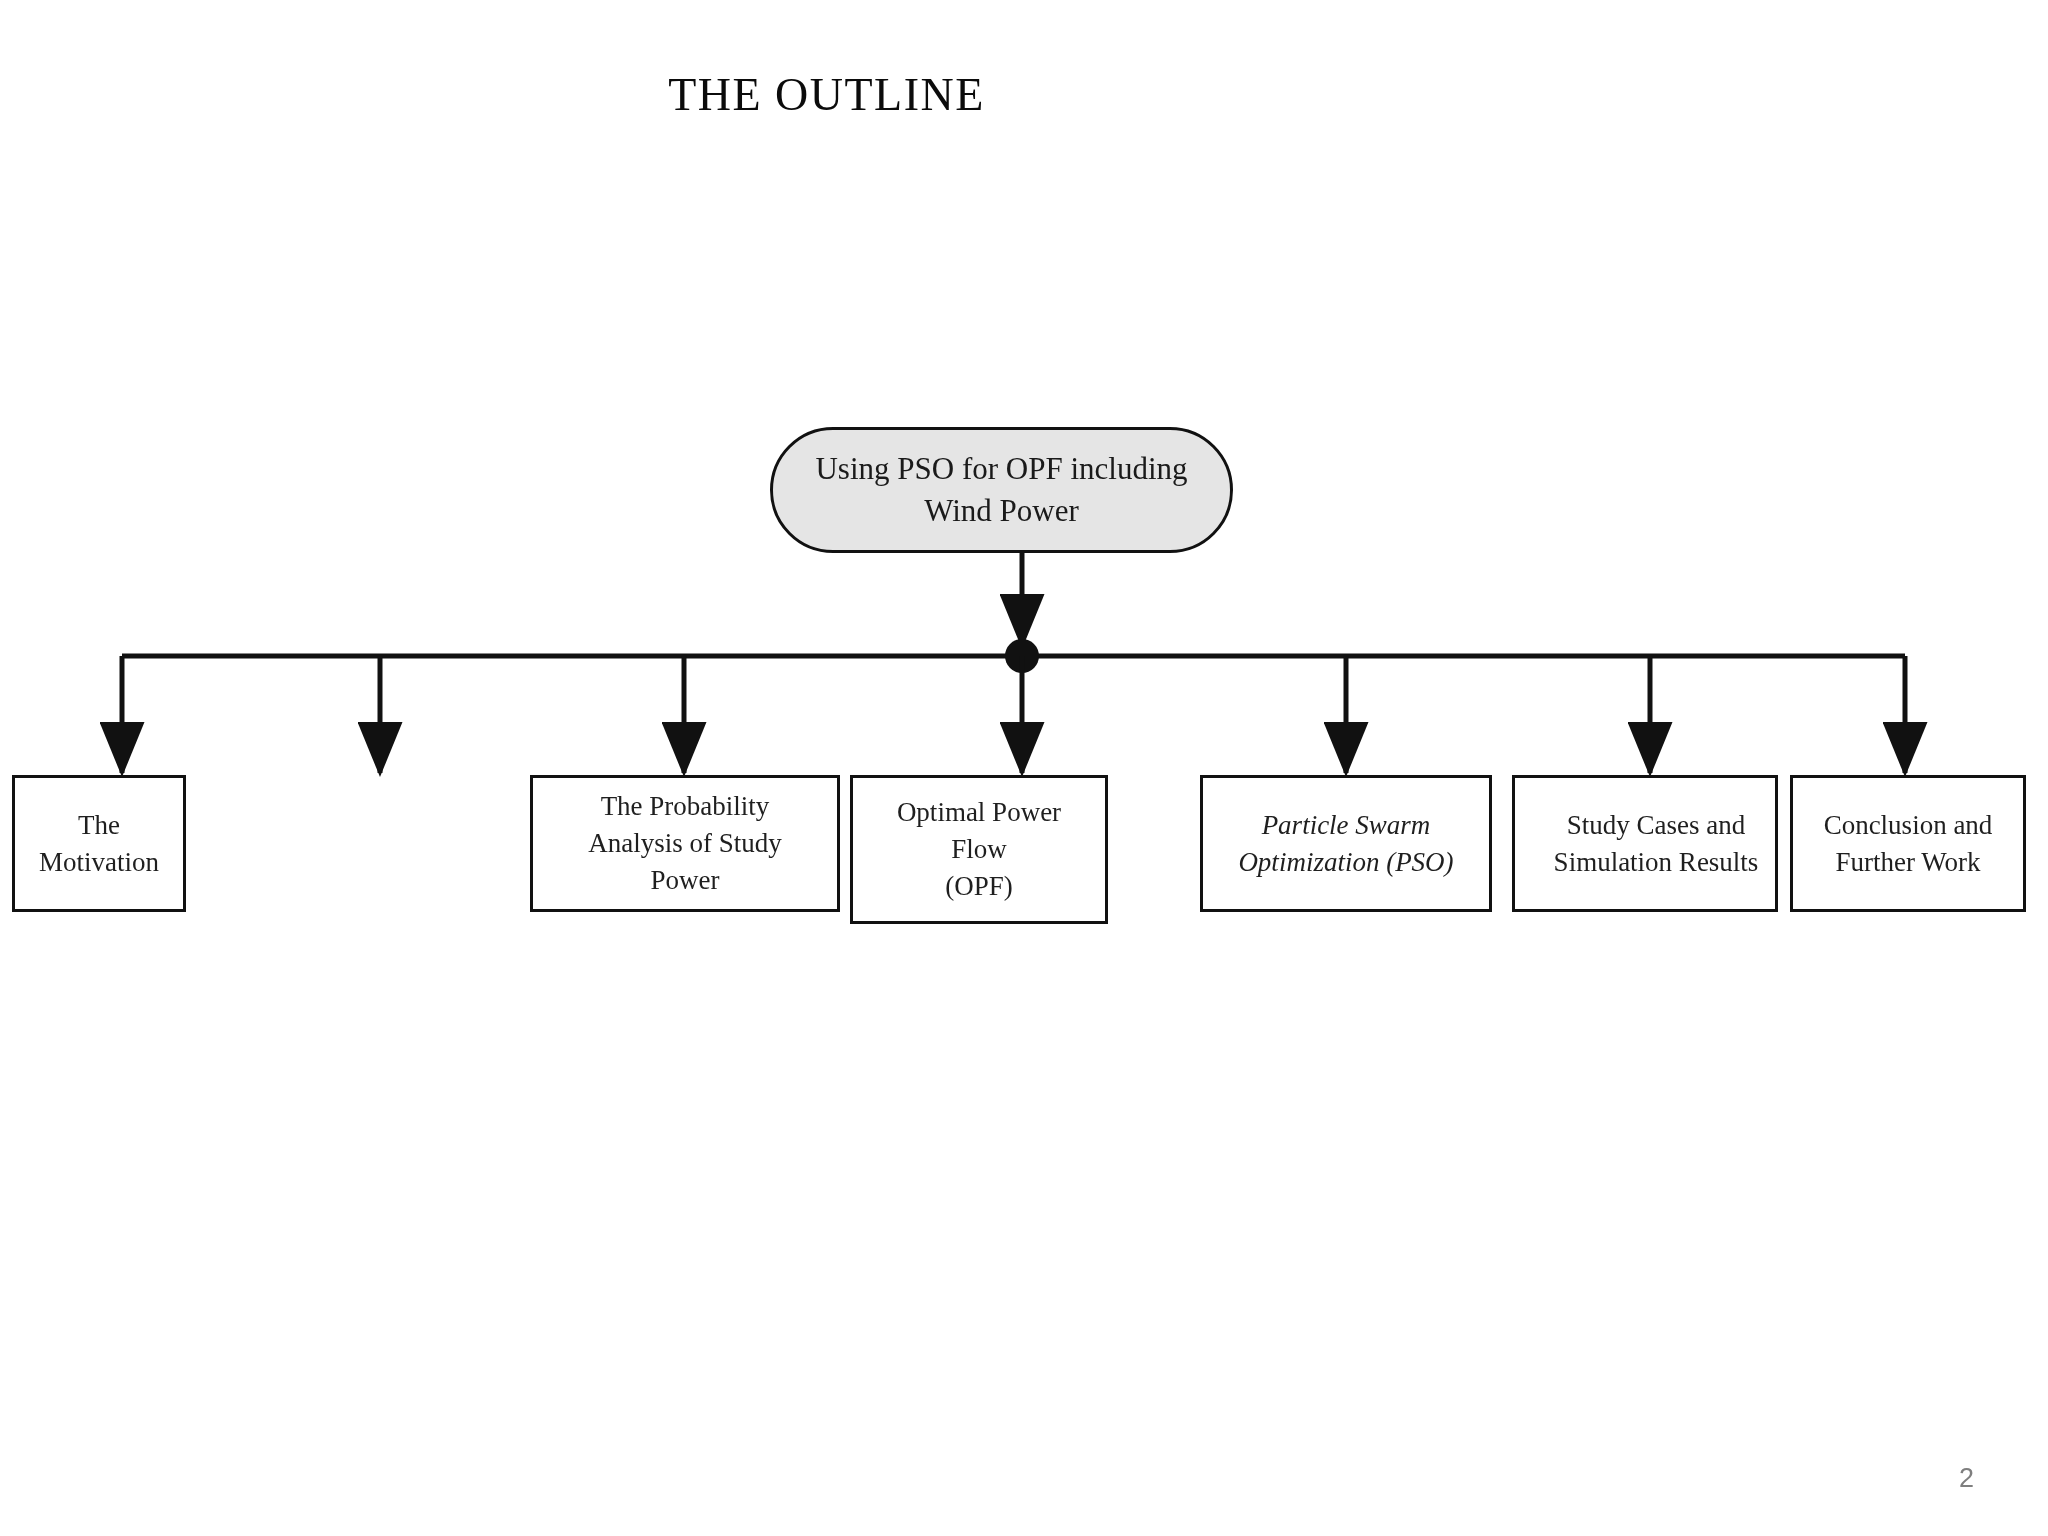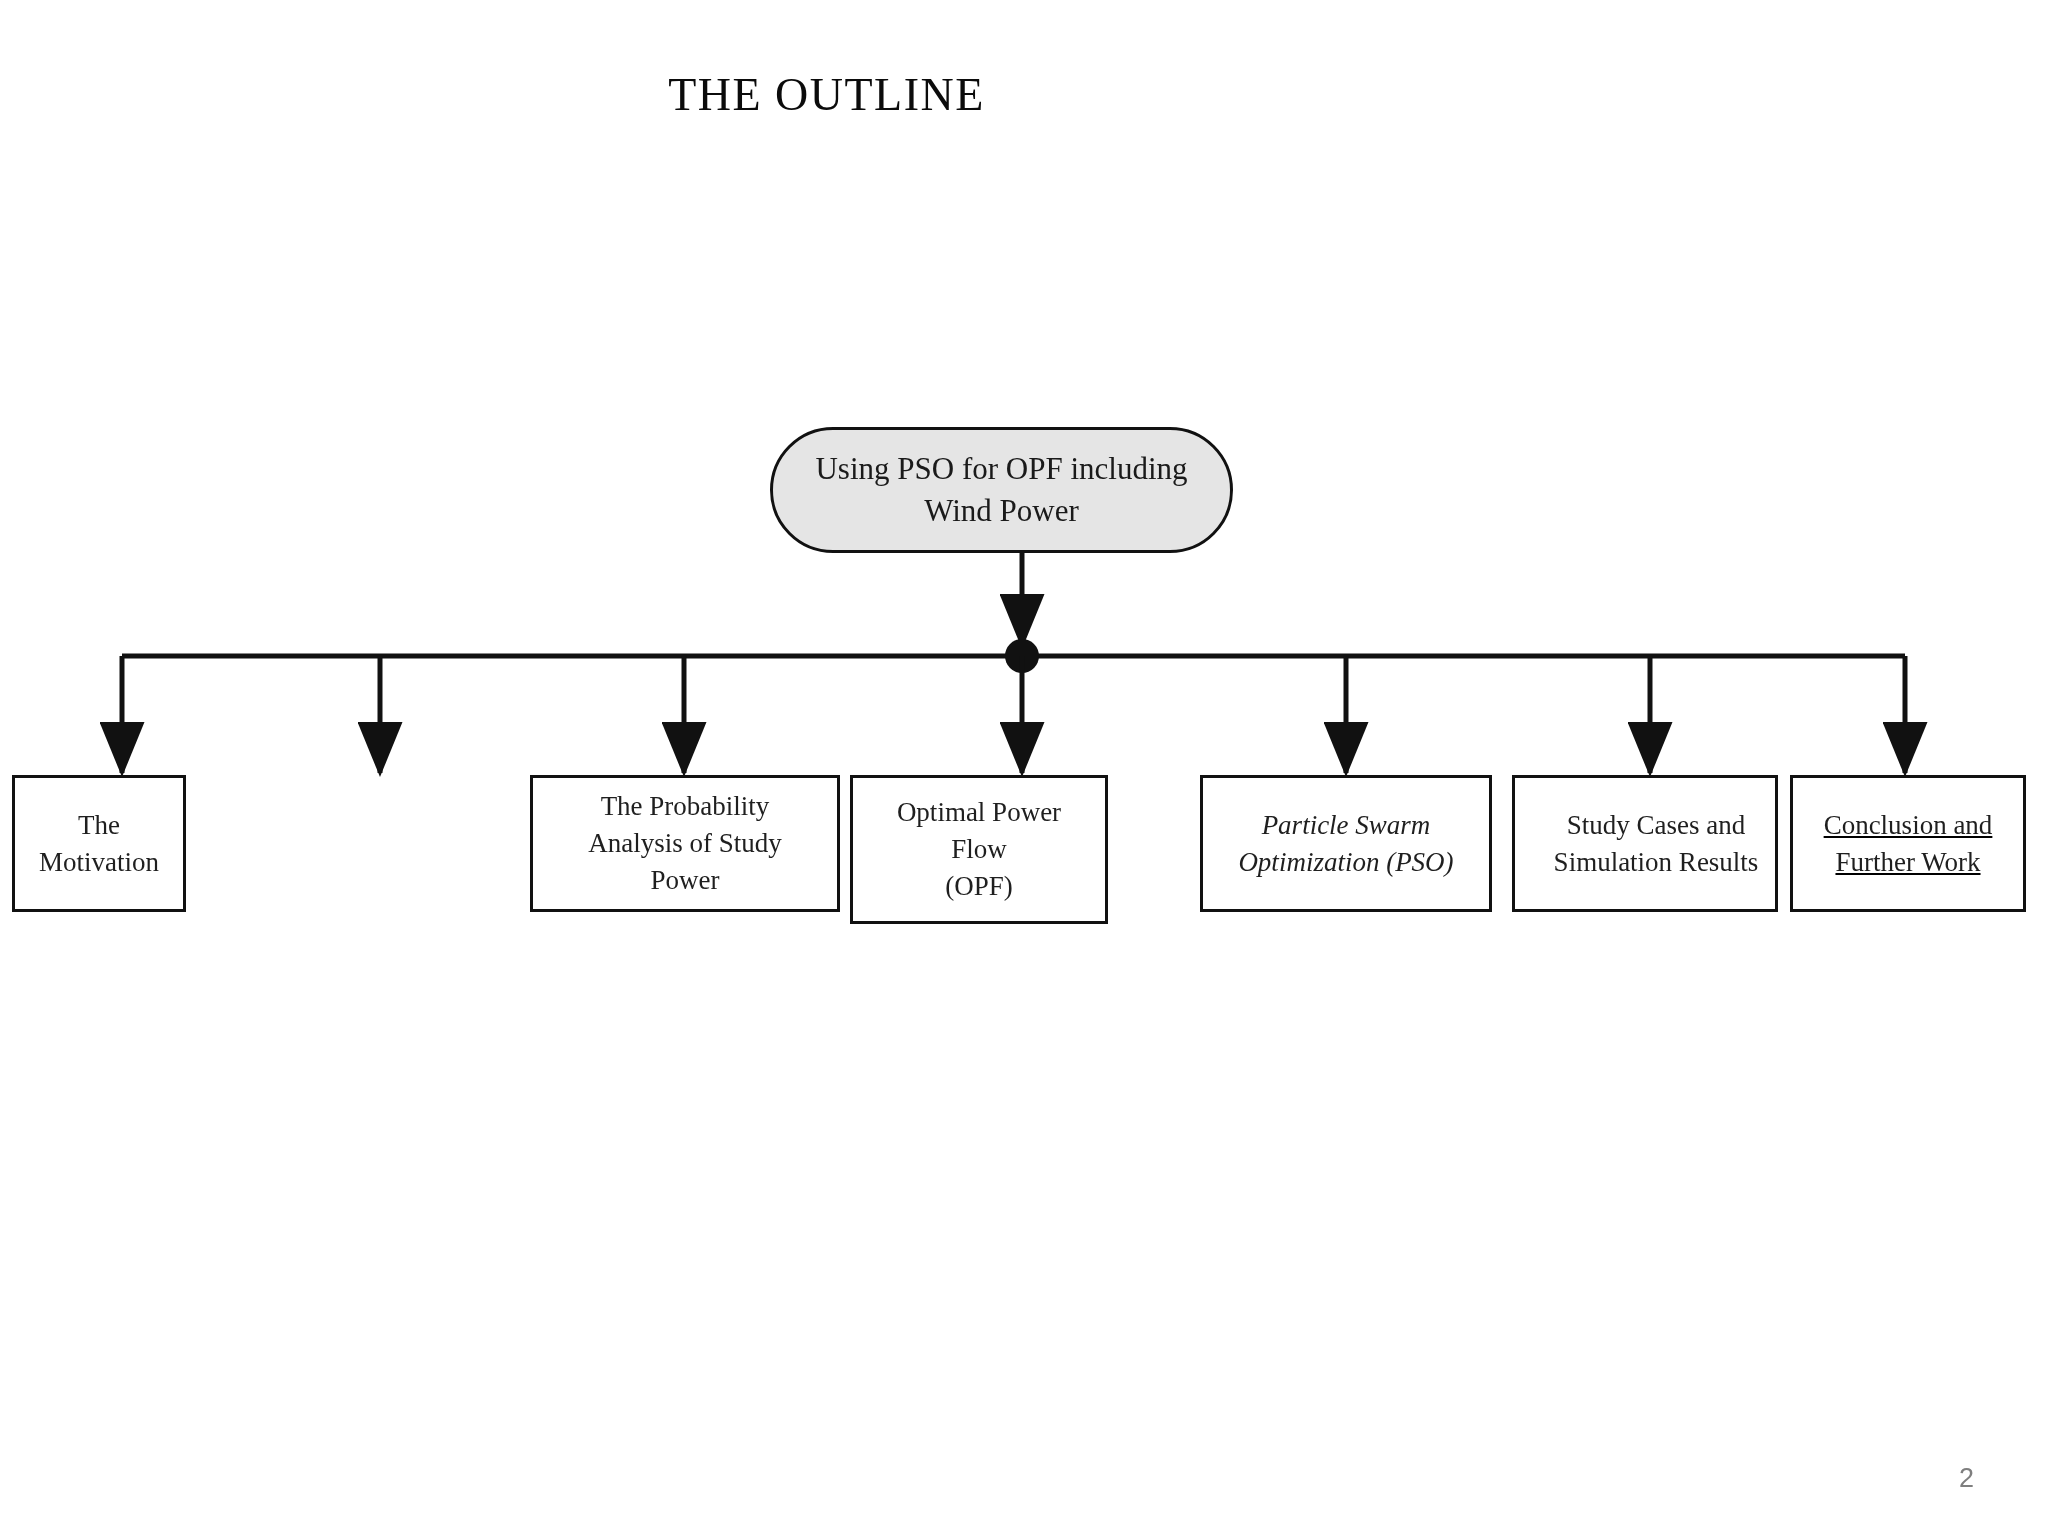--- a/index.html
+++ b/index.html
@@ -162,21 +162,21 @@
     <div class="leaf-box" style="left:1200px; top:775px; width:292px; height:137px;font-style:italic;">
       <div class="node-label">Particle Swarm
 Optimization (PSO)</div>
     </div>
 
     <div class="leaf-box" style="left:1512px; top:775px; width:266px; height:137px;padding-left:22px;">
       <div class="node-label">Study Cases and
 Simulation Results</div>
     </div>
 
-    <div class="leaf-box" style="left:1790px; top:775px; width:236px; height:137px;text-decoration:underline;">
+    <div class="leaf-box" style="left:1790px; top:775px; width:236px; height:137px;">
       <div class="node-label">Conclusion and
 Further Work</div>
     </div>
 
   </div>
 
   <div id="page-number">2</div>
 
 </div>
 

